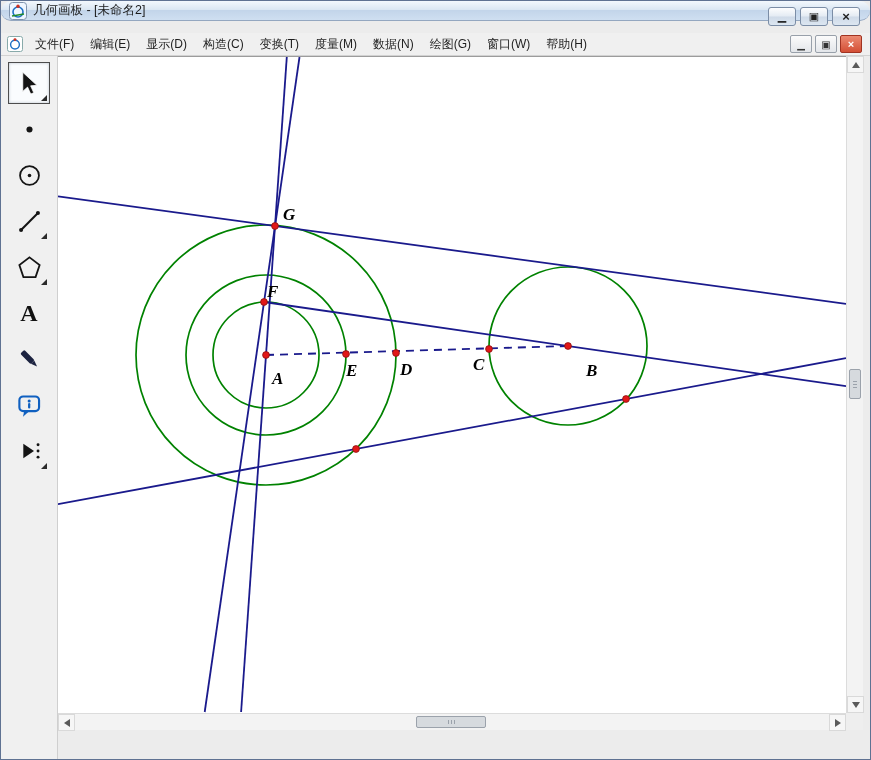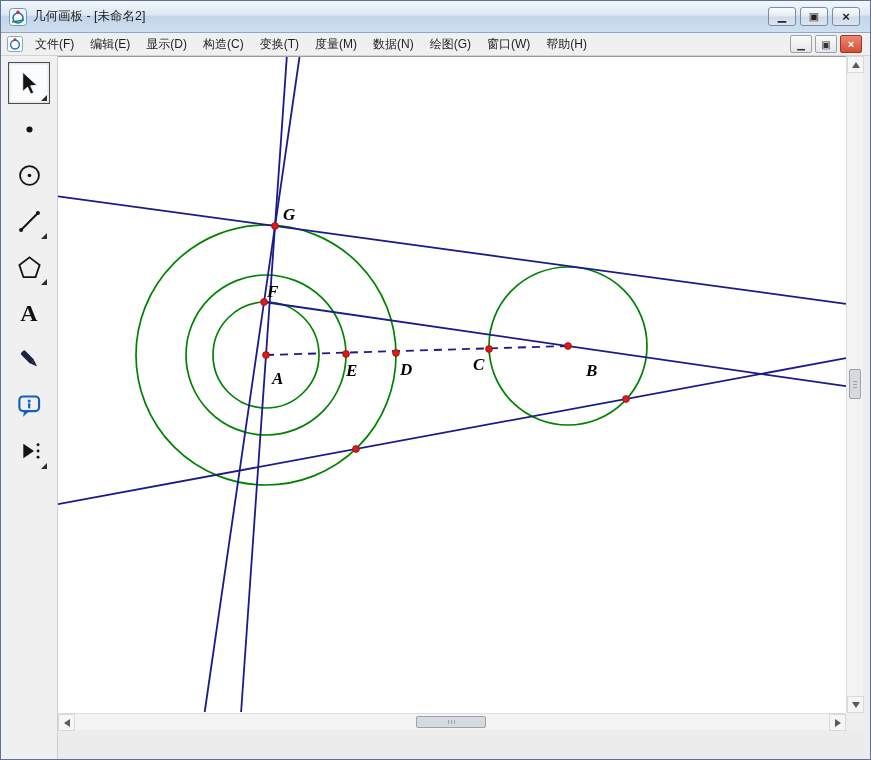--- a/index.html
+++ b/index.html
@@ -1,21 +1,21 @@
 <!DOCTYPE html>
 <html><head>
 <meta charset="utf-8">
 <style>
   html,body{margin:0;padding:0;background:#9aa7b8;font-family:"Liberation Sans",sans-serif;}
   #app-window{position:relative;width:871px;height:760px;background:#ececec;border:1px solid #5f7292;box-sizing:border-box;overflow:hidden;}
 
   
-  .titlebar{position:absolute;left:0;top:0;width:100%;height:32px;
+  .titlebar{position:absolute;left:0;top:0;width:100%;height:20px;
     background:linear-gradient(#f3f8fd,#dbe7f3 45%,#c3d5ea 50%,#cfdff1);
-    border-bottom:1px solid #94a7c0;display:flex;align-items:center;box-sizing:border-box;}
+    border-bottom:1px solid #94a7c0;display:flex;align-items:center;box-sizing:border-box;border-radius:12px;}
   .app-icon{width:18px;height:18px;margin:0 6px 0 8px;display:inline-flex;}
   .title-text{font-size:12.5px;color:#1b1b1b;}
   .win-controls{position:absolute;right:10px;top:6px;display:flex;gap:4px;}
   .win-btn{width:28px;height:19px;border:1px solid #7b8da6;border-radius:3px;
     background:linear-gradient(#fdfdfe,#e4ebf3 48%,#cfdae8 52%,#dce6f1);
     display:flex;align-items:center;justify-content:center;font-size:11px;color:#222;box-sizing:border-box;}
   .win-btn span{line-height:1;}
   .win-btn.close span{font-weight:bold;font-size:13px;}
 
   

